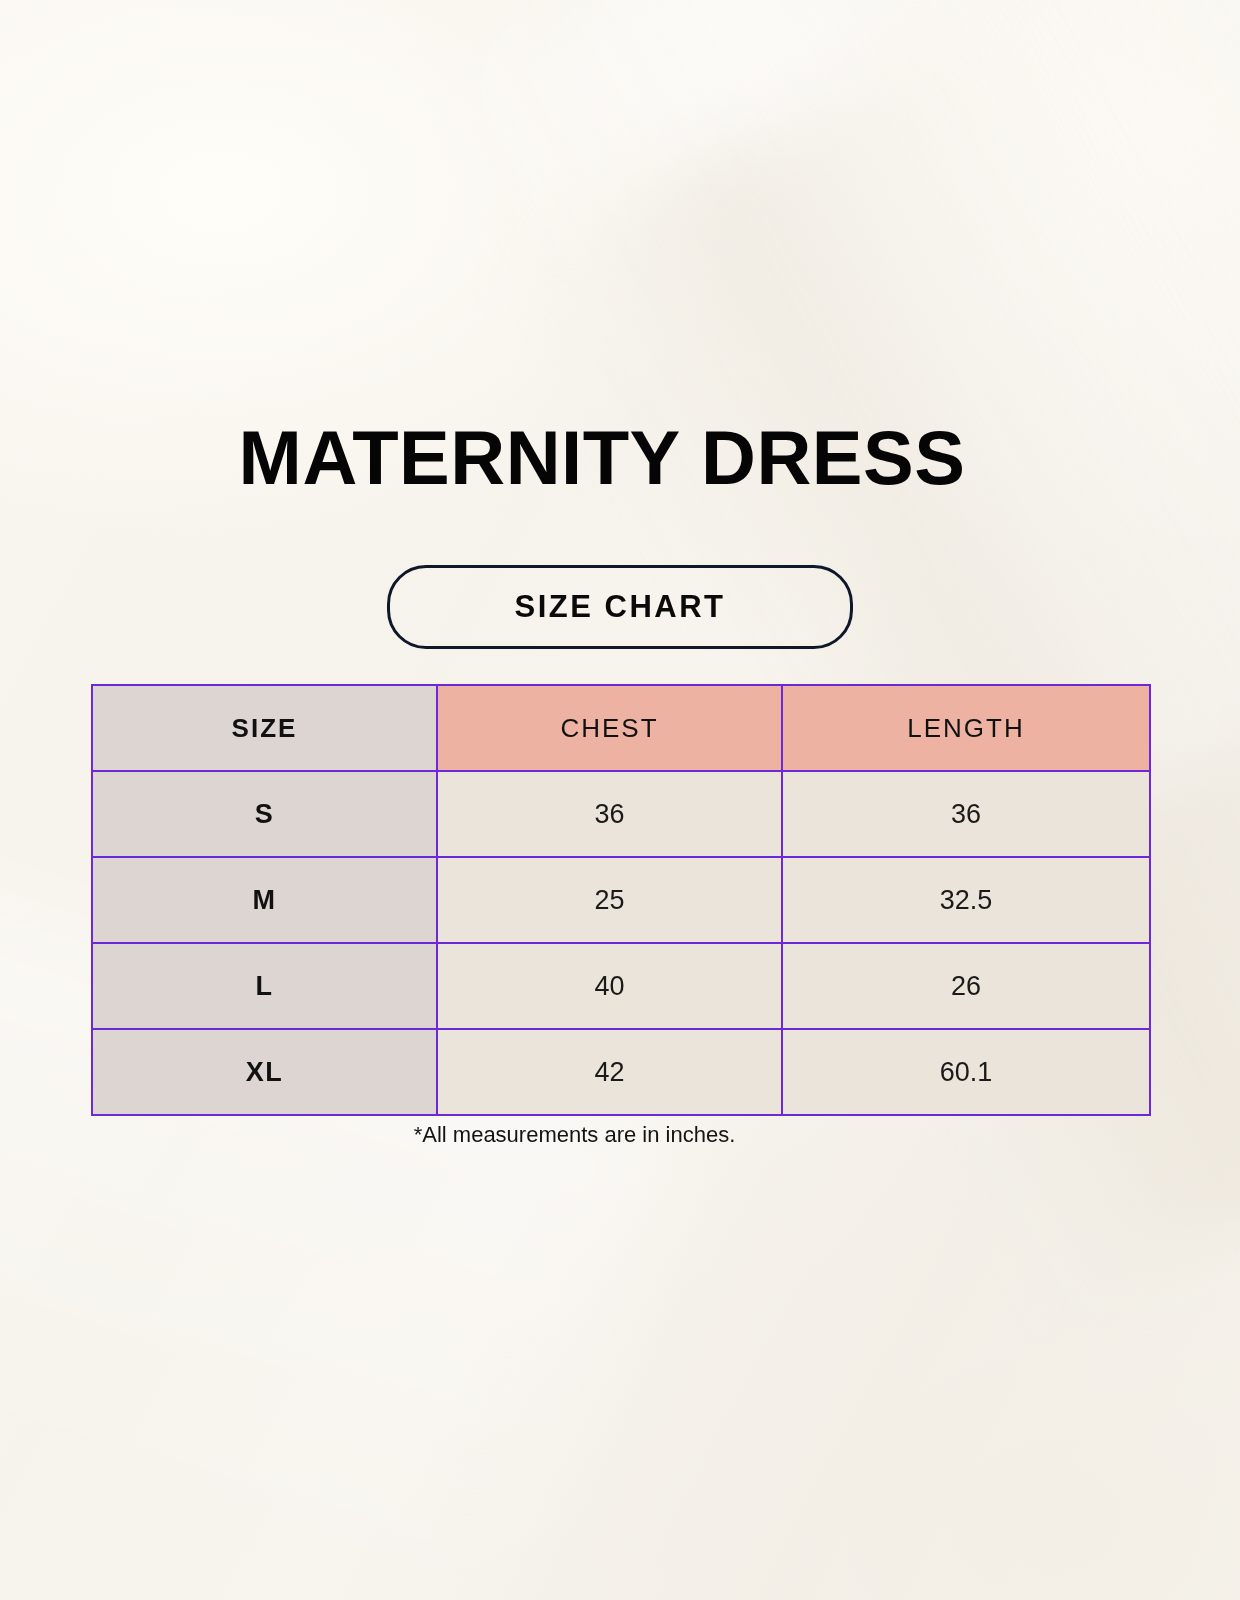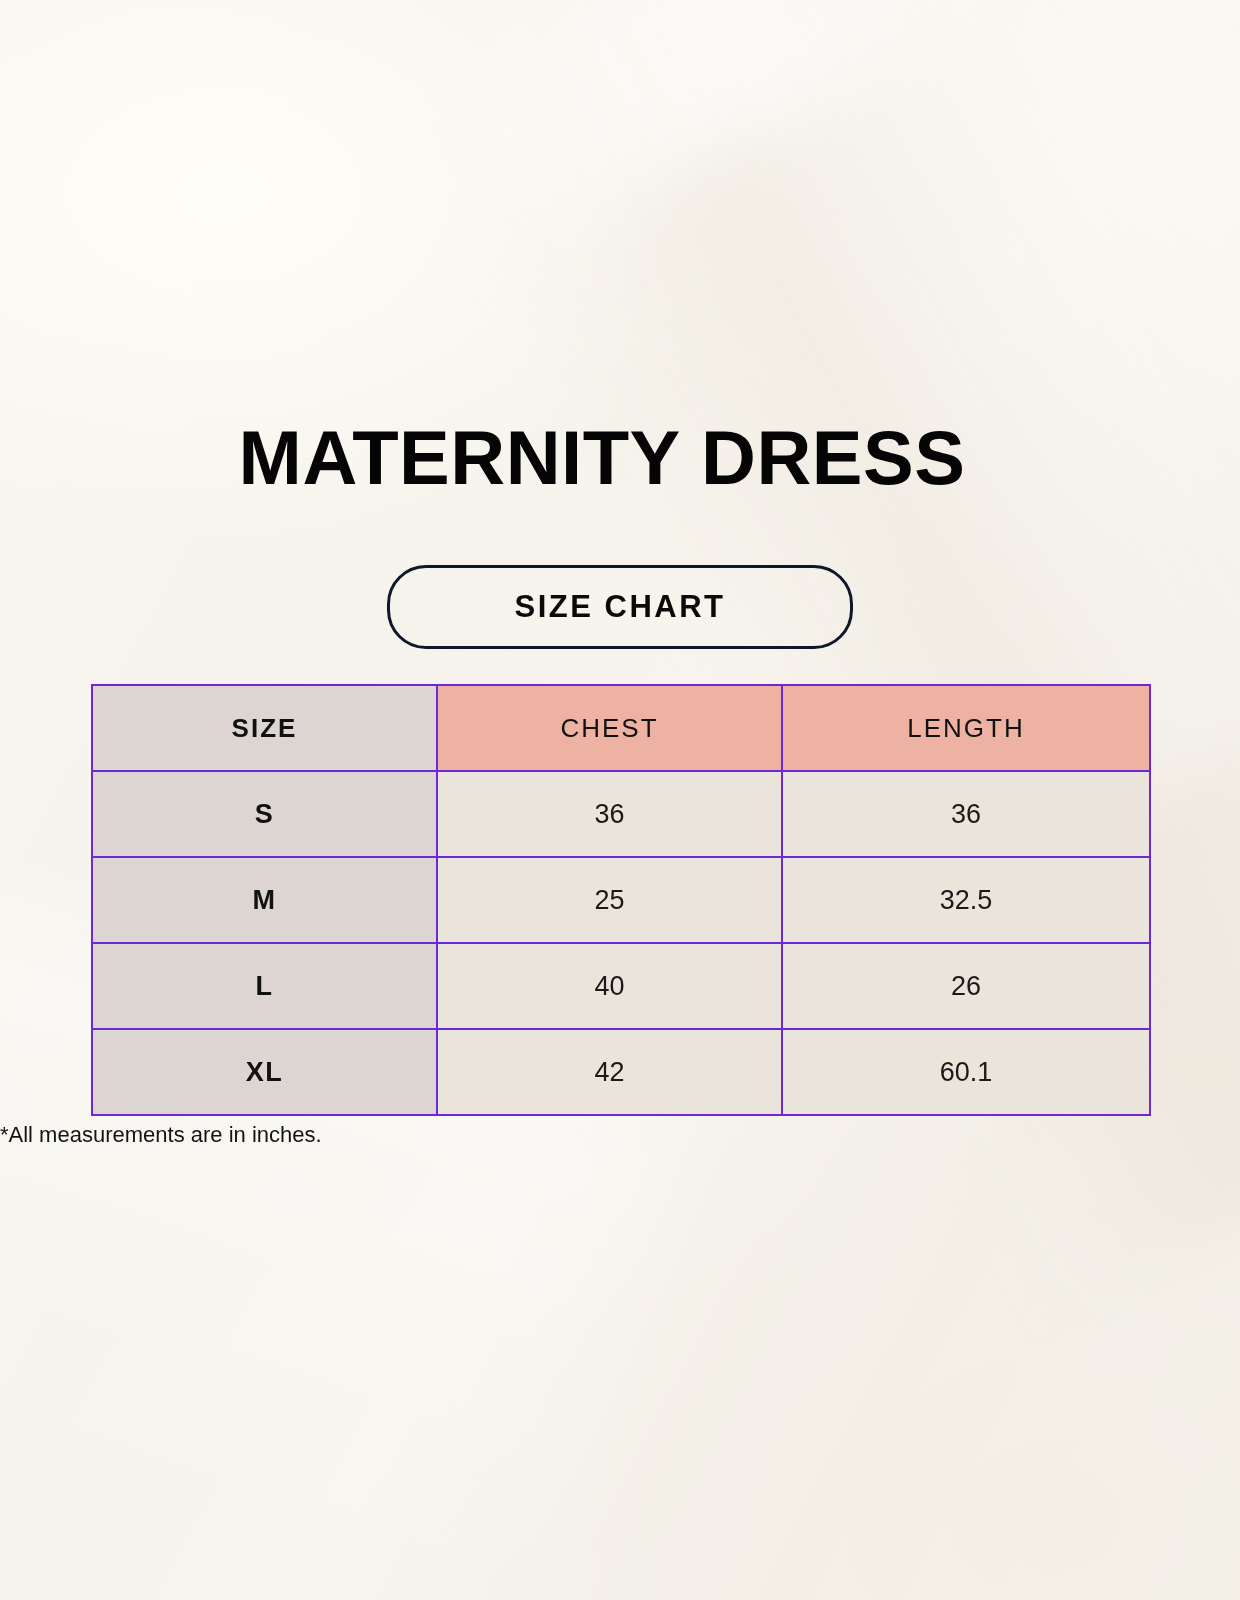--- a/index.html
+++ b/index.html
@@ -149,21 +149,21 @@
     font-size: 27px;
     font-weight: 400;
     color: #1a1a1a;
   }
 
   .footnote {
     position: absolute;
     top: 1122px;
     left: 0;
     width: 1149px;
-    text-align: left;
+    text-align: center;
     font-size: 22px;
     font-weight: 500;
     color: #141414;
   }
 </style>
 </head>
 <body>
 
 <div class="page">
   <div class="bg-layer"></div>

